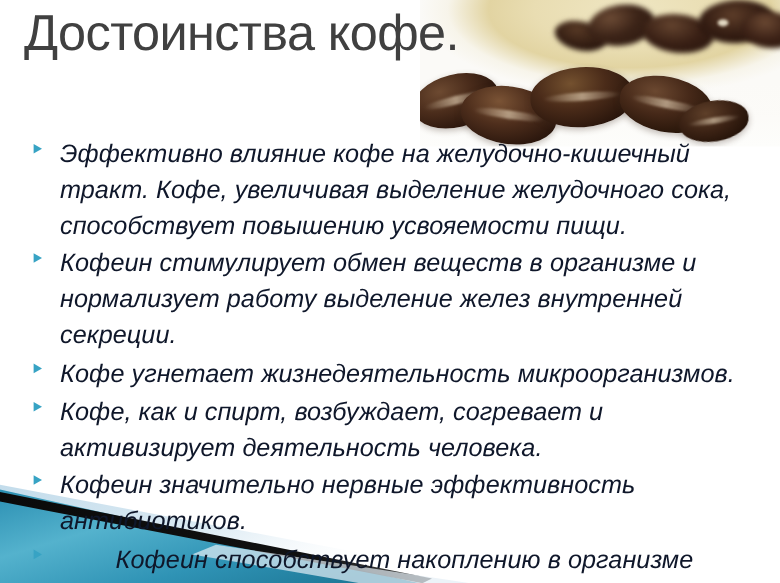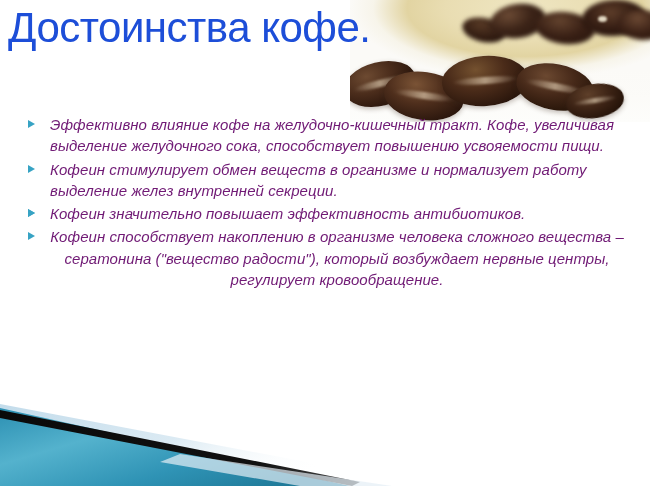--- a/index.html
+++ b/index.html
@@ -83,48 +83,48 @@
   .f3 { left:  92px; top: 56px; width: 86px; height: 50px; transform: rotate(-4deg);
         background: radial-gradient(ellipse at 40% 26%, #74512f 0%, #4a2b19 40%, #2a160c 76%, #190c05 100%); }
   .f4 { left: 166px; top: 64px; width: 78px; height: 46px; transform: rotate(11deg);
         background: radial-gradient(ellipse at 36% 30%, #6b4830 0%, #452818 42%, #271509 78%, #170b05 100%); }
   .f5 { left: 216px; top: 84px; width: 58px; height: 34px; transform: rotate(-9deg);
         background: radial-gradient(ellipse at 40% 28%, #5e3f29 0%, #3b2214 45%, #231208 80%, #150a04 100%); filter: blur(0.6px); }
 
   
   .title {
     position: absolute;
-    left: 8px;
+    left: 20px;
     top: 6px;
     font-size: 42px;
     line-height: 1.05;
     font-weight: 400;
-    color: #1d4ed8;
+    color: #404040;
     letter-spacing: -0.5px;
     white-space: nowrap;
     z-index: 5;
   }
 
   
   .body {
     position: absolute;
     left: 24px;
     top: 114px;
     width: 600px;
     z-index: 4;
   }
   .bullet {
     position: relative;
     display: block;
     padding-left: 26px;
     margin: 0 0 2px 0;
-    font-size: 15px;
+    font-size: 21px;
     line-height: 1.42;
     font-style: italic;
-    color: #701a75;
+    color: #0f172a;
     letter-spacing: 0.05px;
   }
   .bullet .marker {
     position: absolute;
     left: 4px;
     top: 6px;
     width: 0;
     height: 0;
     border-top: 4.5px solid transparent;
     border-bottom: 4.5px solid transparent;
@@ -171,24 +171,29 @@
     <div class="bullet">
       <span class="marker"></span>
       <span>Эффективно влияние кофе на желудочно-кишечный тракт. Кофе, увеличивая выделение желудочного сока, способствует повышению усвояемости пищи.</span>
     </div>
     <div class="bullet">
       <span class="marker"></span>
       <span>Кофеин стимулирует обмен веществ в организме и нормализует работу выделение желез внутренней секреции.</span>
     </div>
     <div class="bullet">
       <span class="marker"></span>
-    </div>
-    <div class="bullet">
-      <span class="marker"></span>
-      <span>Кофеин значительно повышает эффективность антибиотиков.</span>
+      <span>Кофе угнетает жизнедеятельность микроорганизмов.</span>
+    </div>
+    <div class="bullet">
+      <span class="marker"></span>
+      <span>Кофе, как и спирт, возбуждает, согревает и активизирует деятельность человека.</span>
+    </div>
+    <div class="bullet">
+      <span class="marker"></span>
+      <span>Кофеин значительно нервные эффективность антибиотиков.</span>
     </div>
     <div class="bullet last-over">
       <span class="marker"></span>
       <span>Кофеин способствует накоплению в организме человека сложного вещества – сератонина ("вещество радости"), который возбуждает нервные центры, регулирует кровообращение.</span>
     </div>
   </div>
 
   <svg class="deco" viewBox="0 0 650 90" preserveAspectRatio="none">
     <defs>
       <linearGradient id="tealGrad" x1="0" y1="0" x2="1" y2="0.75">

